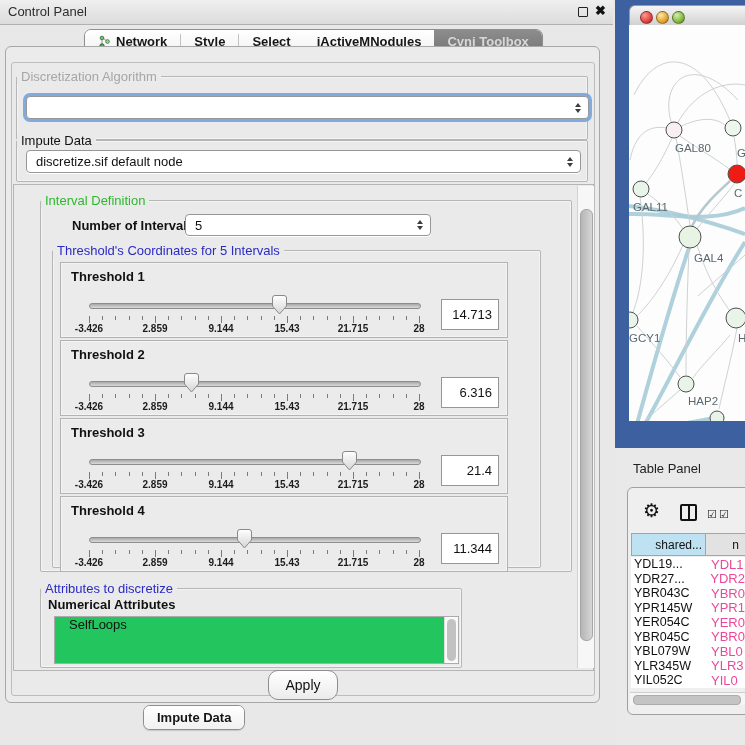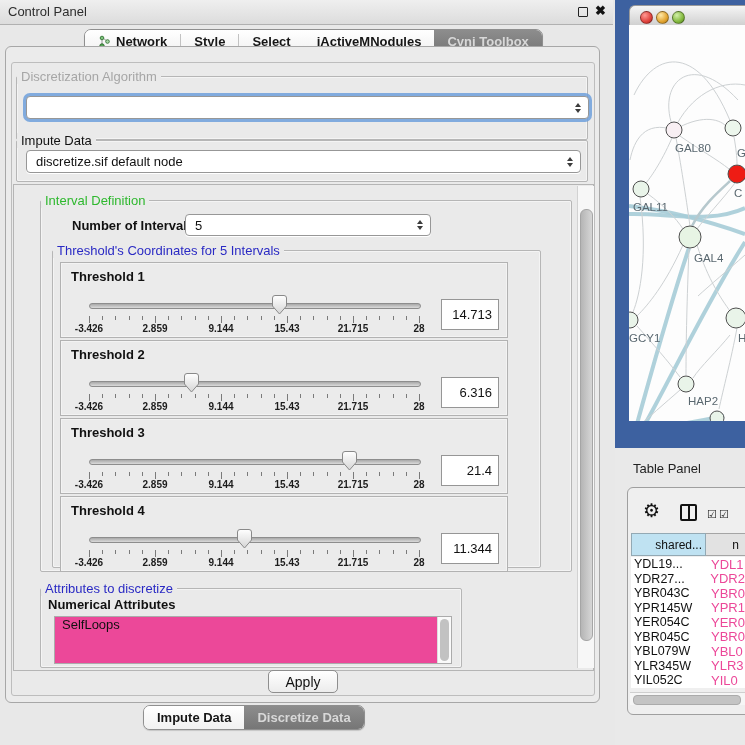--- a/index.html
+++ b/index.html
@@ -69,27 +69,27 @@
     background:linear-gradient(#a8a8a8,#dadada);}
   .tick{position:absolute;top:53px;width:1px;height:4px;background:#7a7a7a;}
   .tick.major{height:7px;}
   .th-scale{position:absolute;top:60px;transform:translateX(-50%);font-size:10px;font-weight:bold;color:#1c1c1c;}
   .th-thumb{position:absolute;top:32px;width:15px;height:20px;}
   .th-value{position:absolute;left:380px;top:36px;width:50px;height:29px;background:#fff;border:1px solid #969696;
     font-size:13px;color:#111;text-align:right;padding-right:6px;line-height:29px;}
 
   
   .attr-label{position:absolute;left:48px;top:597px;font-size:13px;font-weight:bold;color:#111;}
-  .attr-list{position:absolute;left:54px;top:616px;width:396px;height:46px;background:#ec4899;border:1px solid #ababab;overflow:hidden;}
+  .attr-list{position:absolute;left:54px;top:616px;width:396px;height:46px;background:#22c55e;border:1px solid #ababab;overflow:hidden;padding-left:7px;}
   .attr-item{font-size:13px;color:#111;line-height:15.5px;padding-left:7px;white-space:nowrap;}
   .list-vscroll{position:absolute;right:0;top:0;width:13px;height:100%;background:#fafafa;border-left:1px solid #ddd;}
   .list-vthumb{position:absolute;left:1.5px;top:2px;width:9px;height:42px;border-radius:5px;background:#c2c2c2;}
 
-  .apply{position:absolute;left:268px;top:670px;width:70px;height:23px;background:linear-gradient(#ffffff,#ececec);
-    border:1px solid #8e8e8e;border-radius:5px;font-family:"Liberation Sans",sans-serif;font-size:14px;color:#111;}
+  .apply{position:absolute;left:268px;top:670px;width:70px;height:30px;background:linear-gradient(#ffffff,#ececec);
+    border:1px solid #8e8e8e;border-radius:10px;font-family:"Liberation Sans",sans-serif;font-size:14px;color:#111;}
 
   
   .net-frame{position:absolute;left:615px;top:0;width:130px;height:448px;background:#3d61a0;}
   .mac-titlebar{position:absolute;left:629px;top:5px;width:116px;height:20px;border-radius:6px 0 0 0;
     background:linear-gradient(#f5f5f5,#cfcfcf);border:1px solid #9a9a9a;border-right:none;}
   .light{position:absolute;top:4.5px;width:11px;height:11px;border-radius:50%;border:0.5px solid rgba(0,0,0,.35);}
   .light.red{left:10px;background:radial-gradient(circle at 35% 30%,#ff9a94,#e0443e 60%,#a2221e);}
   .light.yellow{left:26px;background:radial-gradient(circle at 35% 30%,#ffe9a8,#e3a532 60%,#a87614);}
   .light.green{left:42px;background:radial-gradient(circle at 35% 30%,#d2f0a8,#84b93f 60%,#507d1d);}
   .net-canvas{position:absolute;left:629px;top:25px;width:116px;height:396px;background:#fdfdfd;}
@@ -398,23 +398,20 @@
       <div class="list-vthumb"></div>
     </div>
 <div class="attr-item">SelfLoops</div>
   </div>
 
 <button class="apply">Apply</button>
 
 <div class="tabbar bottom-tabs">
   <div class="tab">
       <span>Impute Data</span>
-    </div>
-  <div class="tab selected">
-      <span>Discretize Data</span>
     </div>
 </div>
 
 <div class="net-frame"></div>
 <div class="mac-titlebar">
   <span class="light red"></span>
   <span class="light yellow"></span>
   <span class="light green"></span>
 </div>
 <div class="net-canvas">

